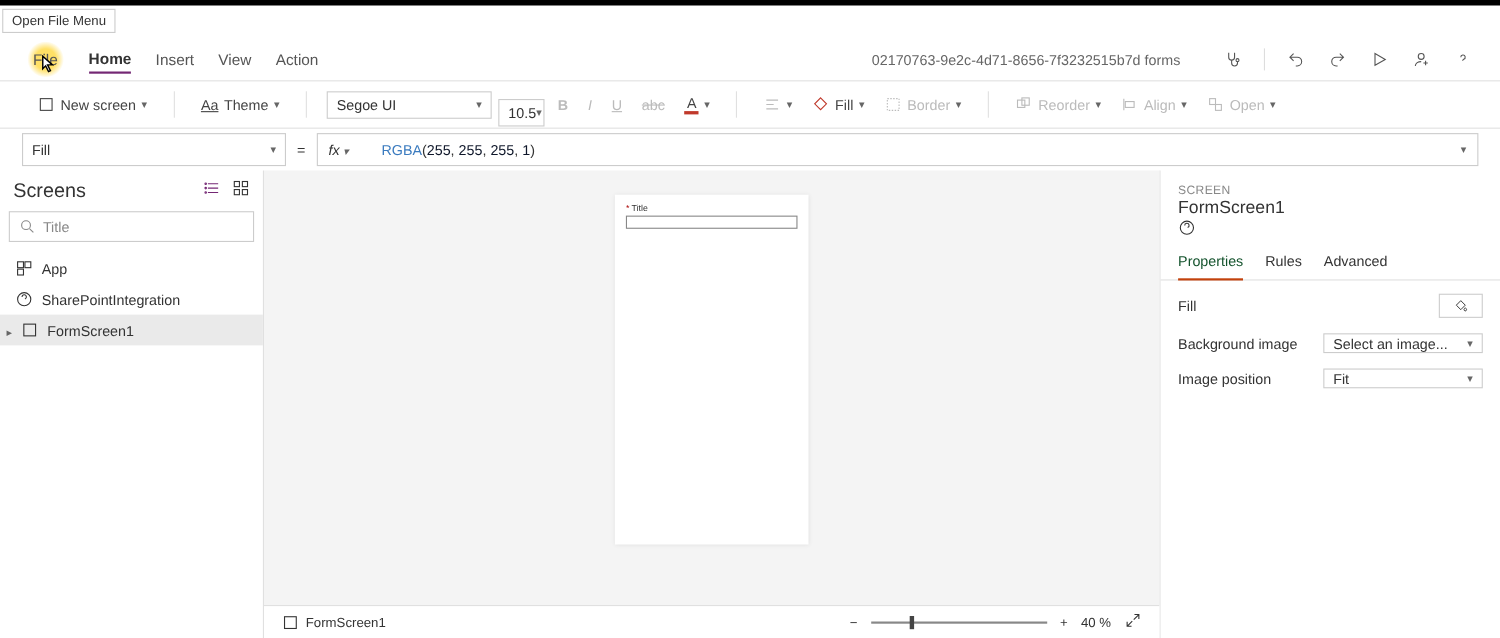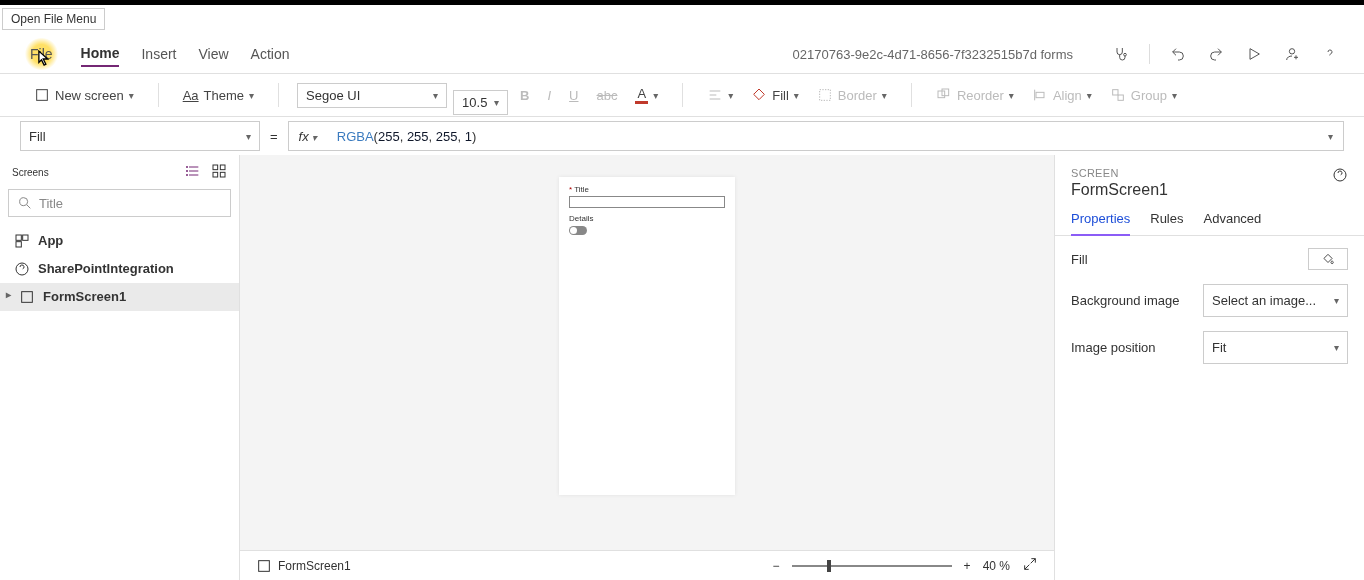--- a/index.html
+++ b/index.html
@@ -15,61 +15,61 @@
 .menu-right { display: flex; align-items: center; gap: 18px; color: #555; }
 .doc-name { font-size: 13px; color: #666; margin-right: 20px; }
 .icon-btn { width: 20px; height: 20px; display: flex; align-items: center; justify-content: center; color: #555; cursor: pointer; }
 .toolbar { height: 44px; border-top: 1px solid #e0e0e0; border-bottom: 1px solid #e0e0e0; display: flex; align-items: center; padding: 0 20px; gap: 10px; }
 .tb-group { display: flex; align-items: center; gap: 6px; padding: 0 8px; height: 100%; }
 .tb-sep { width: 1px; height: 24px; background: #e0e0e0; }
 .tb-btn { display: flex; align-items: center; gap: 5px; padding: 4px 6px; font-size: 13px; color: #444; cursor: pointer; }
 .tb-btn.disabled { color: #bbb; }
 .select-box { border: 1px solid #ccc; padding: 4px 8px; display: flex; align-items: center; justify-content: space-between; font-size: 13px; background: #fff; }
 .font-sel { width: 150px; }
-.size-sel { width: 55px; margin-top: 14px; }
+.size-sel { width: 42px; margin-top: 14px; }
 .formula-row { height: 38px; display: flex; align-items: center; padding: 8px 20px; gap: 10px; }
 .prop-dd { width: 240px; height: 30px; }
 .fx-box { flex: 1; height: 30px; border: 1px solid #ccc; display: flex; align-items: center; padding: 0 10px; font-family: Consolas, monospace; font-size: 13px; }
-.fx-box .fn { font-style: italic; margin-right: 6px; }
+.fx-box .fn { font-style: italic; margin-right: 16px; }
 .rgba-call { color: #3b7bbf; }
 .rgba-num { color: #0f172a; }
 .main { display: flex; height: calc(580px - 5px - 30px - 38px - 44px - 38px); }
 .left-panel { width: 240px; border-right: 1px solid #e0e0e0; display: flex; flex-direction: column; }
-.panel-head { display: flex; align-items: center; justify-content: space-between; padding: 8px 12px; font-size: 10px; }
+.panel-head { display: flex; align-items: center; justify-content: space-between; padding: 8px 12px; font-size: 18px; }
 .panel-head-icons { display: flex; gap: 10px; }
 .search-wrap { padding: 0 8px 6px; }
 .search-box { width: 100%; border: 1px solid #ccc; height: 28px; display: flex; align-items: center; padding: 0 8px; gap: 6px; font-size: 13px; color: #888; }
 .tree { padding: 4px 0; }
-.tree-item { display: flex; align-items: flex-start; gap: 8px; padding: 6px 14px; font-size: 13px; cursor: pointer; font-weight: bold; }
+.tree-item { display: flex; align-items: flex-end; gap: 8px; padding: 6px 14px; font-size: 13px; cursor: pointer; }
 .tree-item.nested { padding-left: 20px; }
 .tree-item.selected { background: #eaeaea; }
 .tree-icon { width: 16px; height: 16px; display: flex; align-items: center; justify-content: center; }
 .canvas-area { flex: 1; background: #f4f4f4; position: relative; }
 .phone-canvas { position: absolute; top: 22px; left: 50%; transform: translateX(-50%); width: 176px; height: 318px; background: #fff; box-shadow: 0 0 4px rgba(0,0,0,0.08); padding: 8px 10px; font-size: 8px; }
 .canvas-field { margin-bottom: 6px; }
 .canvas-label { font-size: 8px; display: flex; gap: 2px; }
 .req { color: #a00; }
 .canvas-input { width: 100%; height: 12px; border: 1px solid #888; margin-top: 2px; background: #fff; }
 .toggle { width: 18px; height: 9px; border-radius: 5px; background: #888; margin-top: 3px; position: relative; }
 .toggle::after { content: ""; position: absolute; left: 1px; top: 1px; width: 7px; height: 7px; border-radius: 50%; background: #fff; }
 .status-bar { position: absolute; bottom: 0; left: 0; right: 0; height: 30px; border-top: 1px solid #e0e0e0; background: #fff; display: flex; align-items: center; justify-content: space-between; padding: 0 16px; font-size: 12px; }
 .zoom { display: flex; align-items: center; gap: 12px; }
 .zoom-track { width: 160px; height: 2px; background: #888; position: relative; }
 .zoom-thumb { position: absolute; top: -5px; left: 22%; width: 4px; height: 12px; background: #444; }
 .right-panel { width: 310px; border-left: 1px solid #e0e0e0; background: #fff; padding: 12px 0; }
-.rp-head { display: flex; justify-content: space-between; align-items: flex-start; padding: 0 16px 6px; }
+.rp-head { display: flex; justify-content: space-between; align-items: flex-start; padding: 0 16px 6px; flex-direction: column; }
 .rp-type { font-size: 11px; color: #888; text-transform: uppercase; letter-spacing: 0.3px; }
 .rp-name { font-size: 16px; color: #333; margin-top: 2px; }
 .rp-tabs { display: flex; gap: 20px; padding: 6px 16px 0; border-bottom: 1px solid #e0e0e0; }
 .rp-tab { font-size: 13px; padding-bottom: 8px; cursor: pointer; }
-.rp-tab.active { color: #1d4ed8; border-bottom: 2px solid #8b5cf6; margin-bottom: -1px; }
+.rp-tab.active { color: #14532d; border-bottom: 2px solid #c2410c; margin-bottom: -1px; }
 .rp-body { padding: 12px 16px; display: flex; flex-direction: column; gap: 14px; }
 .rp-row { display: flex; align-items: center; justify-content: space-between; font-size: 13px; }
 .color-swatch { width: 40px; height: 22px; border: 1px solid #ccc; display: flex; align-items: center; justify-content: center; }
-.rp-select { width: 145px; height: 33px; }
+.rp-select { width: 145px; height: 18px; }
 .chev { font-size: 10px; color: #666; }
 svg { width: 16px; height: 16px; stroke: currentColor; fill: none; stroke-width: 1.5; }
 .cursor { position: absolute; top: 50px; left: 38px; z-index: 20; pointer-events: none; }
 </style>
 </head>
 <body>
 
 <div class="titlebar"></div>
 <div class="tooltip">Open File Menu</div>
 <svg class="cursor" viewBox="0 0 16 20" style="width:14px;height:18px;stroke:#000;fill:#fff">
@@ -204,21 +204,21 @@
           <rect x="6" y="8" width="12" height="8"></rect>
         </svg>
       <span>Align</span>
         <span class="chev">▾</span>
     </span>
     <span class="tb-btn disabled">
       <svg viewBox="0 0 24 24">
           <rect x="4" y="4" width="8" height="8"></rect>
           <rect x="12" y="12" width="8" height="8"></rect>
         </svg>
-      <span>Group</span>
+      <span>Open</span>
         <span class="chev">▾</span>
     </span>
   </div>
 </div>
 
 <div class="formula-row">
   <div class="select-box prop-dd">
     <span>Fill</span>
       <span class="chev">▾</span>
   </div>
@@ -296,26 +296,20 @@
 
   <div class="canvas-area">
     <div class="phone-canvas">
       <div class="canvas-field">
         <div class="canvas-label">
             <span class="req">*</span>
             <span>Title</span>
           </div>
         <div class="canvas-input"></div>
       </div>
-      <div class="canvas-field">
-        <div class="canvas-label">
-            <span>Details</span>
-          </div>
-        <div class="toggle"></div>
-      </div>
     </div>
     <div class="status-bar">
       <span style="display:flex;align-items:center;gap:6px">
         <svg viewBox="0 0 24 24">
             <rect x="4" y="4" width="16" height="16"></rect>
           </svg>
         <span>FormScreen1</span>
       </span>
       <div class="zoom">
         <span>−</span>

